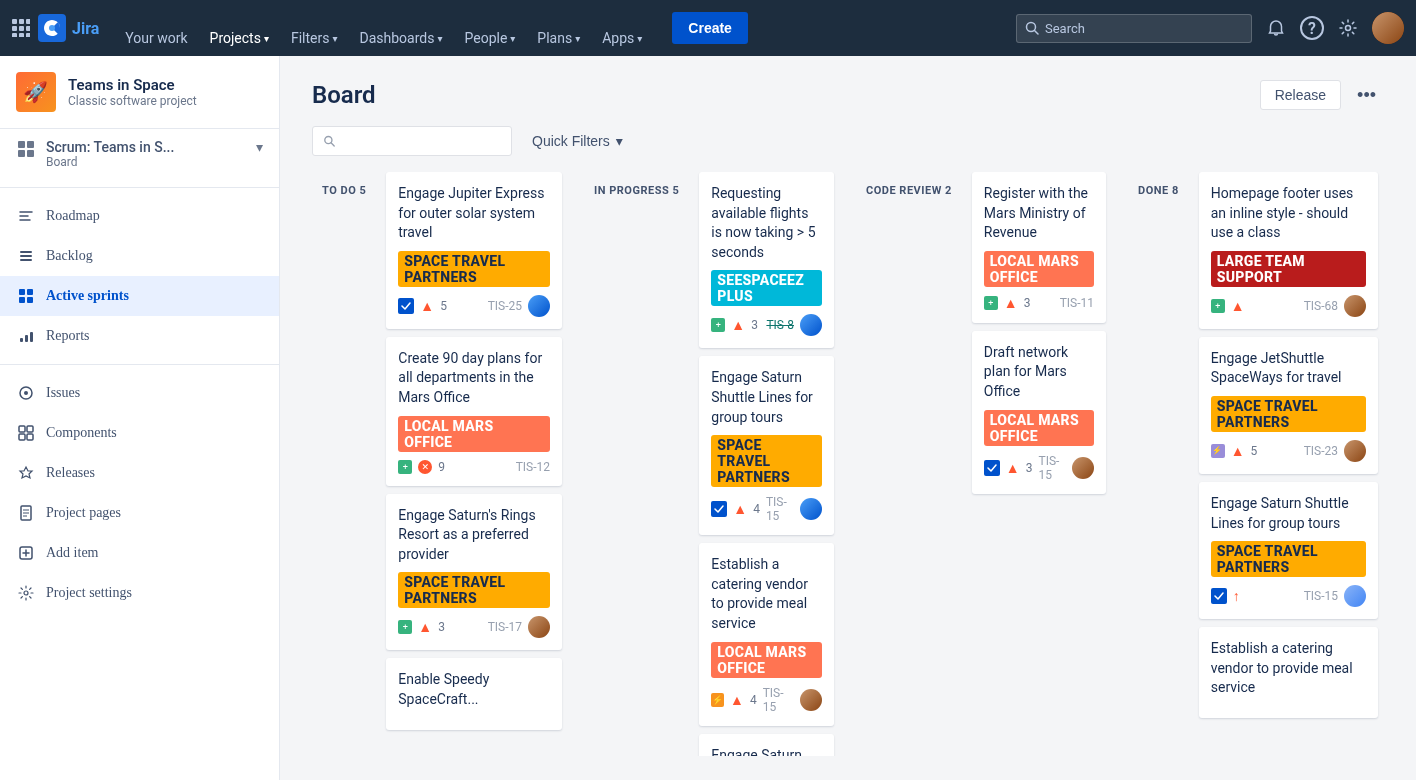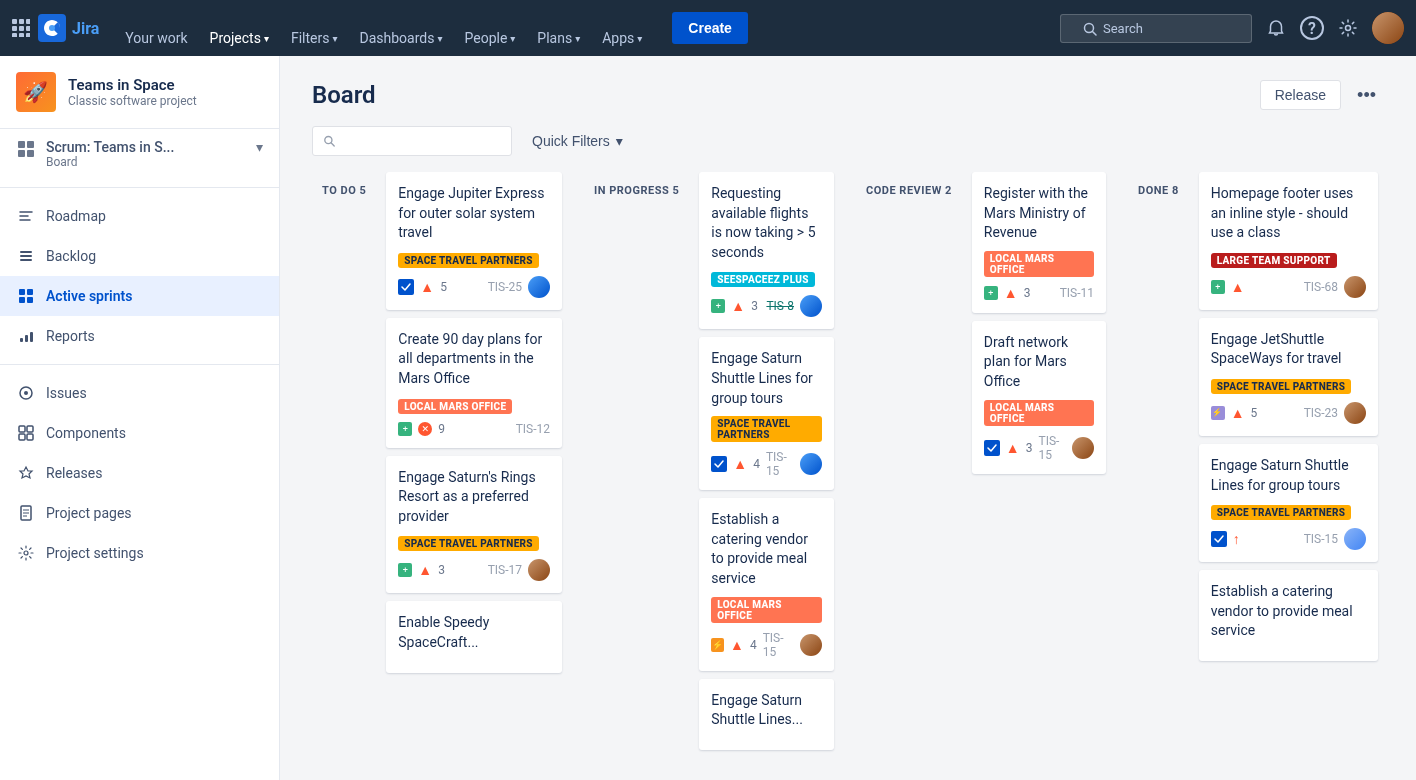--- a/index.html
+++ b/index.html
@@ -11,36 +11,36 @@
       padding: 0 12px; gap: 8px; position: fixed; top: 0; left: 0; right: 0; z-index: 100;
     }
     .topnav-grid { display: flex; align-items: center; gap: 4px; color: #b8c7e0; cursor: pointer; }
     .topnav-logo { display: flex; align-items: center; gap: 6px; color: #4a9ef7; font-weight: 700; font-size: 16px; cursor: pointer; }
     .topnav-nav { display: flex; align-items: center; gap: 2px; margin-left: 8px; }
     .topnav-nav-item { color: #b8c7e0; padding: 8px 10px; border-radius: 3px; cursor: pointer; font-size: 14px; display: flex; align-items: center; gap: 3px; white-space: nowrap; margin-top: 20px; }
     .topnav-nav-item.active { color: white; }
     .topnav-nav-item .chevron { font-size: 10px; }
     .topnav-create { background: #0052cc; color: white; border: none; padding: 8px 16px; border-radius: 3px; font-weight: 600; cursor: pointer; font-size: 14px; margin-left: 12px; }
     .topnav-right { display: flex; align-items: center; gap: 8px; margin-left: auto; }
-    .search-box { display: flex; align-items: flex-end; background: rgba(255,255,255,0.1); border: 1px solid rgba(255,255,255,0.2); border-radius: 3px; padding: 6px 22px; gap: 6px; color: #b8c7e0; cursor: text; width: 192px; }
+    .search-box { display: flex; align-items: center; background: rgba(255,255,255,0.1); border: 1px solid rgba(255,255,255,0.2); border-radius: 3px; padding: 6px 8px; gap: 6px; color: #b8c7e0; cursor: text; width: 236px; }
     .search-box span { font-size: 13px; }
     .topnav-icon { color: #b8c7e0; cursor: pointer; width: 32px; height: 32px; display: flex; align-items: center; justify-content: center; border-radius: 50%; font-size: 16px; }
     .topnav-avatar { width: 32px; height: 32px; border-radius: 50%; background: #8b4513; display: flex; align-items: center; justify-content: center; color: white; font-weight: 600; font-size: 13px; cursor: pointer; overflow: hidden; }
     .avatar-img { width: 100%; height: 100%; background: linear-gradient(135deg, #c8956c, #8b4513); border-radius: 50%; }
 
     
     .layout { display: flex; margin-top: 56px; height: calc(100vh - 56px); }
 
     
     .sidebar { width: 280px; background: white; border-right: 1px solid #e4e8ef; flex-shrink: 0; overflow-y: auto; }
     .sidebar-project { padding: 16px; border-bottom: 1px solid #e4e8ef; display: flex; align-items: center; gap: 12px; }
     .sidebar-project-icon { width: 40px; height: 40px; border-radius: 4px; background: linear-gradient(135deg, #ff6b35, #f7931e); display: flex; align-items: center; justify-content: center; font-size: 20px; flex-shrink: 0; }
     .sidebar-project-info h3 { font-size: 15px; font-weight: 600; color: #172b4d; }
     .sidebar-project-info p { font-size: 12px; color: #6b778c; }
-    .sidebar-nav-item { display: flex; align-items: center; gap: 10px; padding: 10px 16px; cursor: pointer; color: #42526e; font-size: 14px; }
+    .sidebar-nav-item { display: flex; align-items: center; gap: 10px; padding: 10px 16px; cursor: pointer; color: #42526e; font-size: 14px; font-family: Liberation Serif, serif; }
     .sidebar-nav-item.active { background: #e8f0ff; color: #0052cc; font-weight: 600; }
     .sidebar-nav-item .nav-icon { width: 20px; height: 20px; display: flex; align-items: center; justify-content: center; font-size: 16px; flex-shrink: 0; }
     .sidebar-scrum { display: flex; align-items: flex-start; gap: 10px; padding: 10px 16px; cursor: pointer; }
     .sidebar-scrum-label { color: #42526e; font-size: 14px; font-weight: 500; }
     .sidebar-scrum-sub { color: #6b778c; font-size: 12px; }
     .sidebar-chevron { margin-left: auto; color: #6b778c; }
     .divider { height: 1px; background: #e4e8ef; margin: 8px 0; }
 
     
     .main { flex: 1; overflow: hidden; display: flex; flex-direction: column; }
@@ -58,21 +58,21 @@
 
     
     .board { display: flex; gap: 0; padding: 0 24px 24px; flex: 1; overflow: hidden; }
     .column { flex: 1; min-width: 0; display: flex; background: #f4f5f7; border-radius: 4px; margin: 0 6px; }
     .column-header { padding: 12px 12px 8px; font-size: 11px; font-weight: 700; color: #42526e; letter-spacing: 0.5px; text-transform: uppercase; }
     .column-cards { flex: 1; overflow-y: auto; padding: 0 8px 8px; display: flex; flex-direction: column; gap: 8px; }
 
     
     .card { background: white; border-radius: 3px; padding: 12px; box-shadow: 0 1px 2px rgba(9,30,66,0.15); cursor: pointer; }
     .card-title { font-size: 14px; color: #172b4d; line-height: 1.4; margin-bottom: 8px; }
-    .card-tag { display: inline-block; padding: 2px 6px; border-radius: 3px; font-size: 10px; font-weight: 800; letter-spacing: 0.3px; margin-bottom: 8px; text-transform: uppercase; }
+    .card-tag { display: inline-block; padding: 2px 6px; border-radius: 3px; font-size: 14px; font-weight: 800; letter-spacing: 0.3px; margin-bottom: 8px; text-transform: uppercase; }
     .tag-space-travel { background: #ffab00; color: #172b4d; }
     .tag-local-mars { background: #ff7452; color: white; }
     .tag-seespaceez { background: #00b8d9; color: white; }
     .tag-large-team { background: #b91c1c; color: white; }
     .card-footer { display: flex; align-items: center; gap: 6px; }
     .card-check { width: 16px; height: 16px; background: #0052cc; border-radius: 2px; display: flex; align-items: center; justify-content: center; color: white; font-size: 10px; flex-shrink: 0; }
     .card-story { color: #6b778c; font-size: 12px; }
     .card-id { color: #97a0af; font-size: 12px; margin-left: auto; }
     .card-avatar { width: 22px; height: 22px; border-radius: 50%; background: linear-gradient(135deg, #c8956c, #8b4513); flex-shrink: 0; }
     .card-avatar.blue { background: linear-gradient(135deg, #4a9ef7, #0052cc); }
@@ -274,20 +274,30 @@
           <line x1="5" y1="5" x2="11" y2="5" stroke="#42526e" stroke-width="1"></line>
           <line x1="5" y1="8" x2="11" y2="8" stroke="#42526e" stroke-width="1"></line>
           <line x1="5" y1="11" x2="9" y2="11" stroke="#42526e" stroke-width="1"></line>
         </svg>
       </div>
       <span>Project pages</span>
     </div>
     <div class="sidebar-nav-item">
       <div class="nav-icon">
         <svg width="16" height="16" viewBox="0 0 16 16" fill="none">
+          <rect x="2" y="2" width="12" height="12" rx="2" stroke="#42526e" stroke-width="1.5"></rect>
+          <line x1="8" y1="5" x2="8" y2="11" stroke="#42526e" stroke-width="1.5" stroke-linecap="round"></line>
+          <line x1="5" y1="8" x2="11" y2="8" stroke="#42526e" stroke-width="1.5" stroke-linecap="round"></line>
+        </svg>
+      </div>
+      <span>Add item</span>
+    </div>
+    <div class="sidebar-nav-item">
+      <div class="nav-icon">
+        <svg width="16" height="16" viewBox="0 0 16 16" fill="none">
           <circle cx="8" cy="8" r="2" stroke="#42526e" stroke-width="1.2"></circle>
           <path d="M8 1v2M8 13v2M1 8h2M13 8h2M3 3l1.4 1.4M11.6 11.6L13 13M3 13l1.4-1.4M11.6 4.4L13 3" stroke="#42526e" stroke-width="1.2" stroke-linecap="round"></path>
         </svg>
       </div>
       <span>Project settings</span>
     </div>
   </aside>
 
   <main class="main">
     <div class="board-header">

